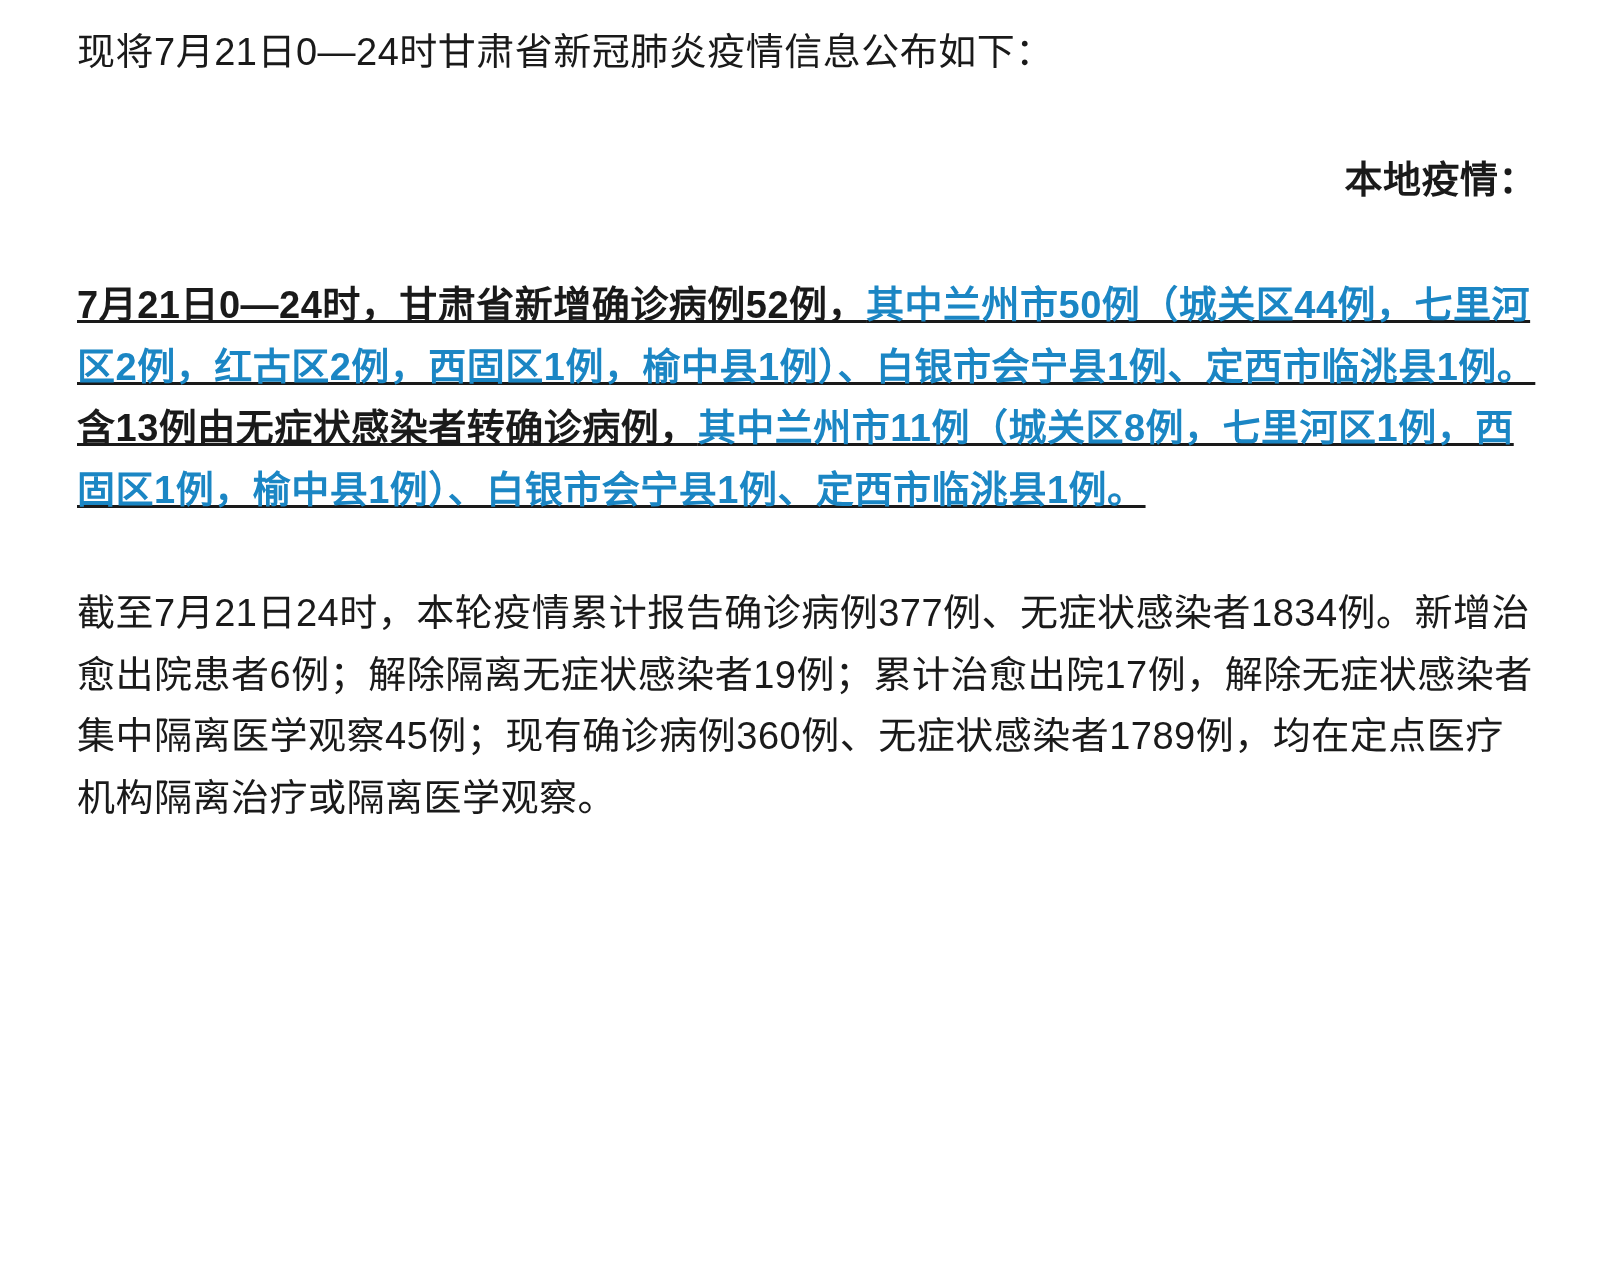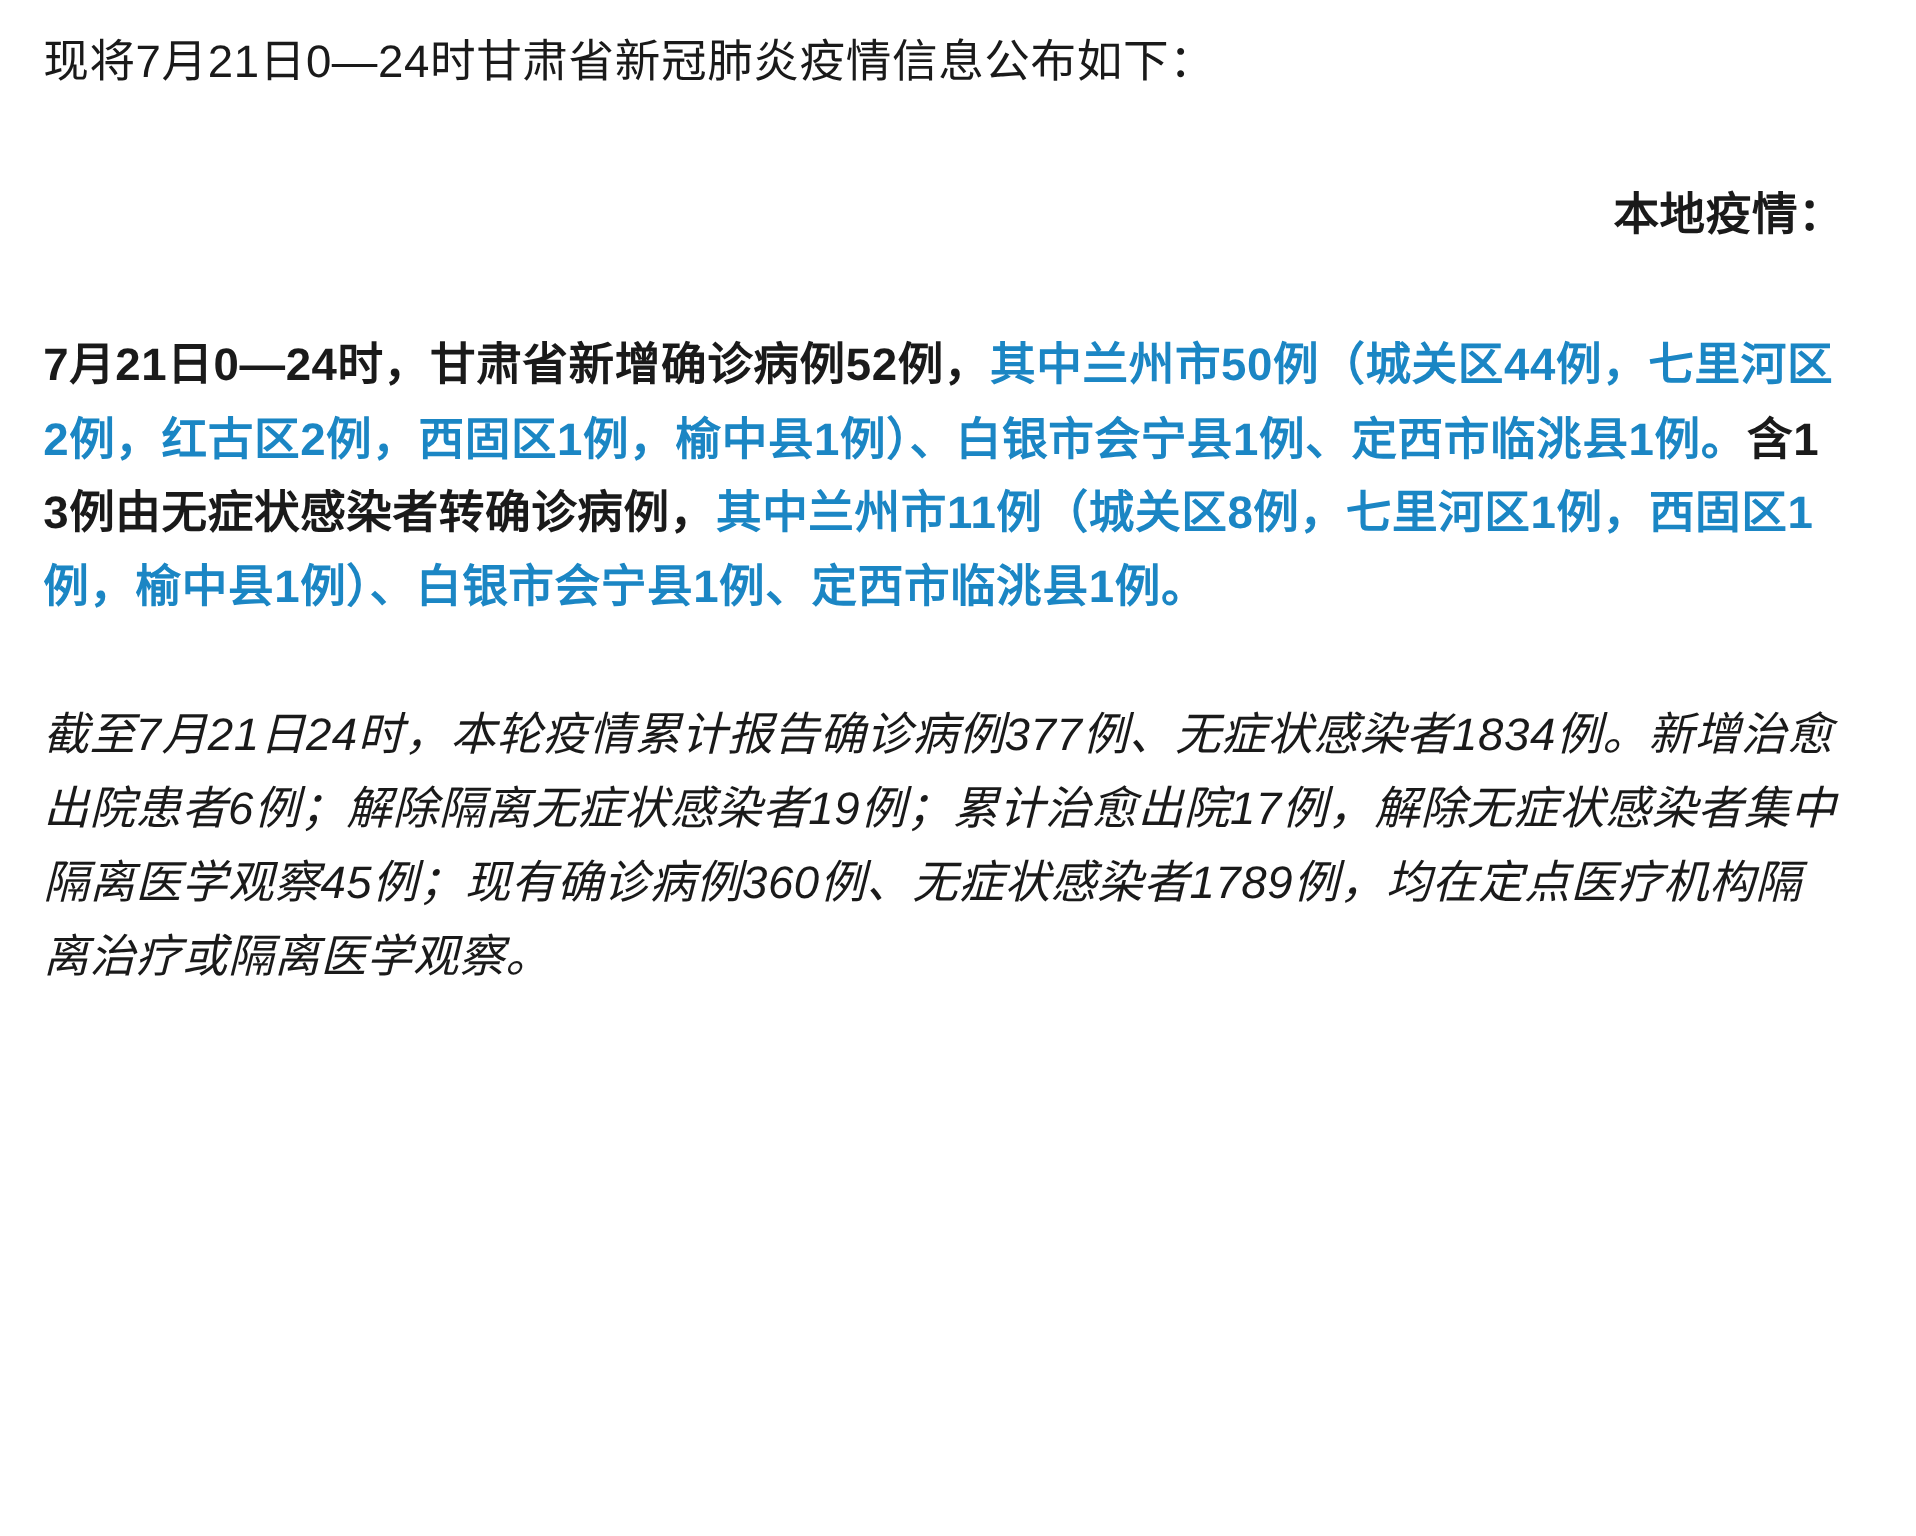--- a/index.html
+++ b/index.html
@@ -11,21 +11,21 @@
   body {
     width: 1597px;
     min-height: 1280px;
     font-family: "Liberation Sans", "DejaVu Sans", sans-serif;
     color: #1a1a1a;
     -webkit-font-smoothing: antialiased;
   }
   .page {
     box-sizing: border-box;
     width: 1597px;
-    padding: 22px 60px 0 36px;
+    padding: 22px 60px 0 77px;
   }
   .para {
     font-size: 38px;
     line-height: 1.62;
     letter-spacing: 0.5px;
     margin: 0 0 46px 0;
     text-align: left;
     word-break: break-all;
   }
   .b {
@@ -34,23 +34,23 @@
   .blue {
     color: #1b86c4;
     font-weight: bold;
   }
   .normal {
     font-weight: normal;
     color: #1a1a1a;
   }
   .p-lead { margin-bottom: 66px; }
   .p-head { margin-bottom: 64px; font-weight: bold; text-align: right; }
-  .p-confirmed { margin-bottom: 62px; }
+  .p-confirmed { margin-bottom: 62px; text-decoration: underline; }
   .p-asym { margin-bottom: 62px; }
-  .p-total { margin-bottom: 0; font-style: italic; }
+  .p-total { margin-bottom: 0; }
 </style>
 </head>
 <body>
 
 <div class="page">
 
   <p class="para p-lead">现将7月21日0—24时甘肃省新冠肺炎疫情信息公布如下：</p>
 
   <p class="para p-head b">本地疫情：</p>
 

